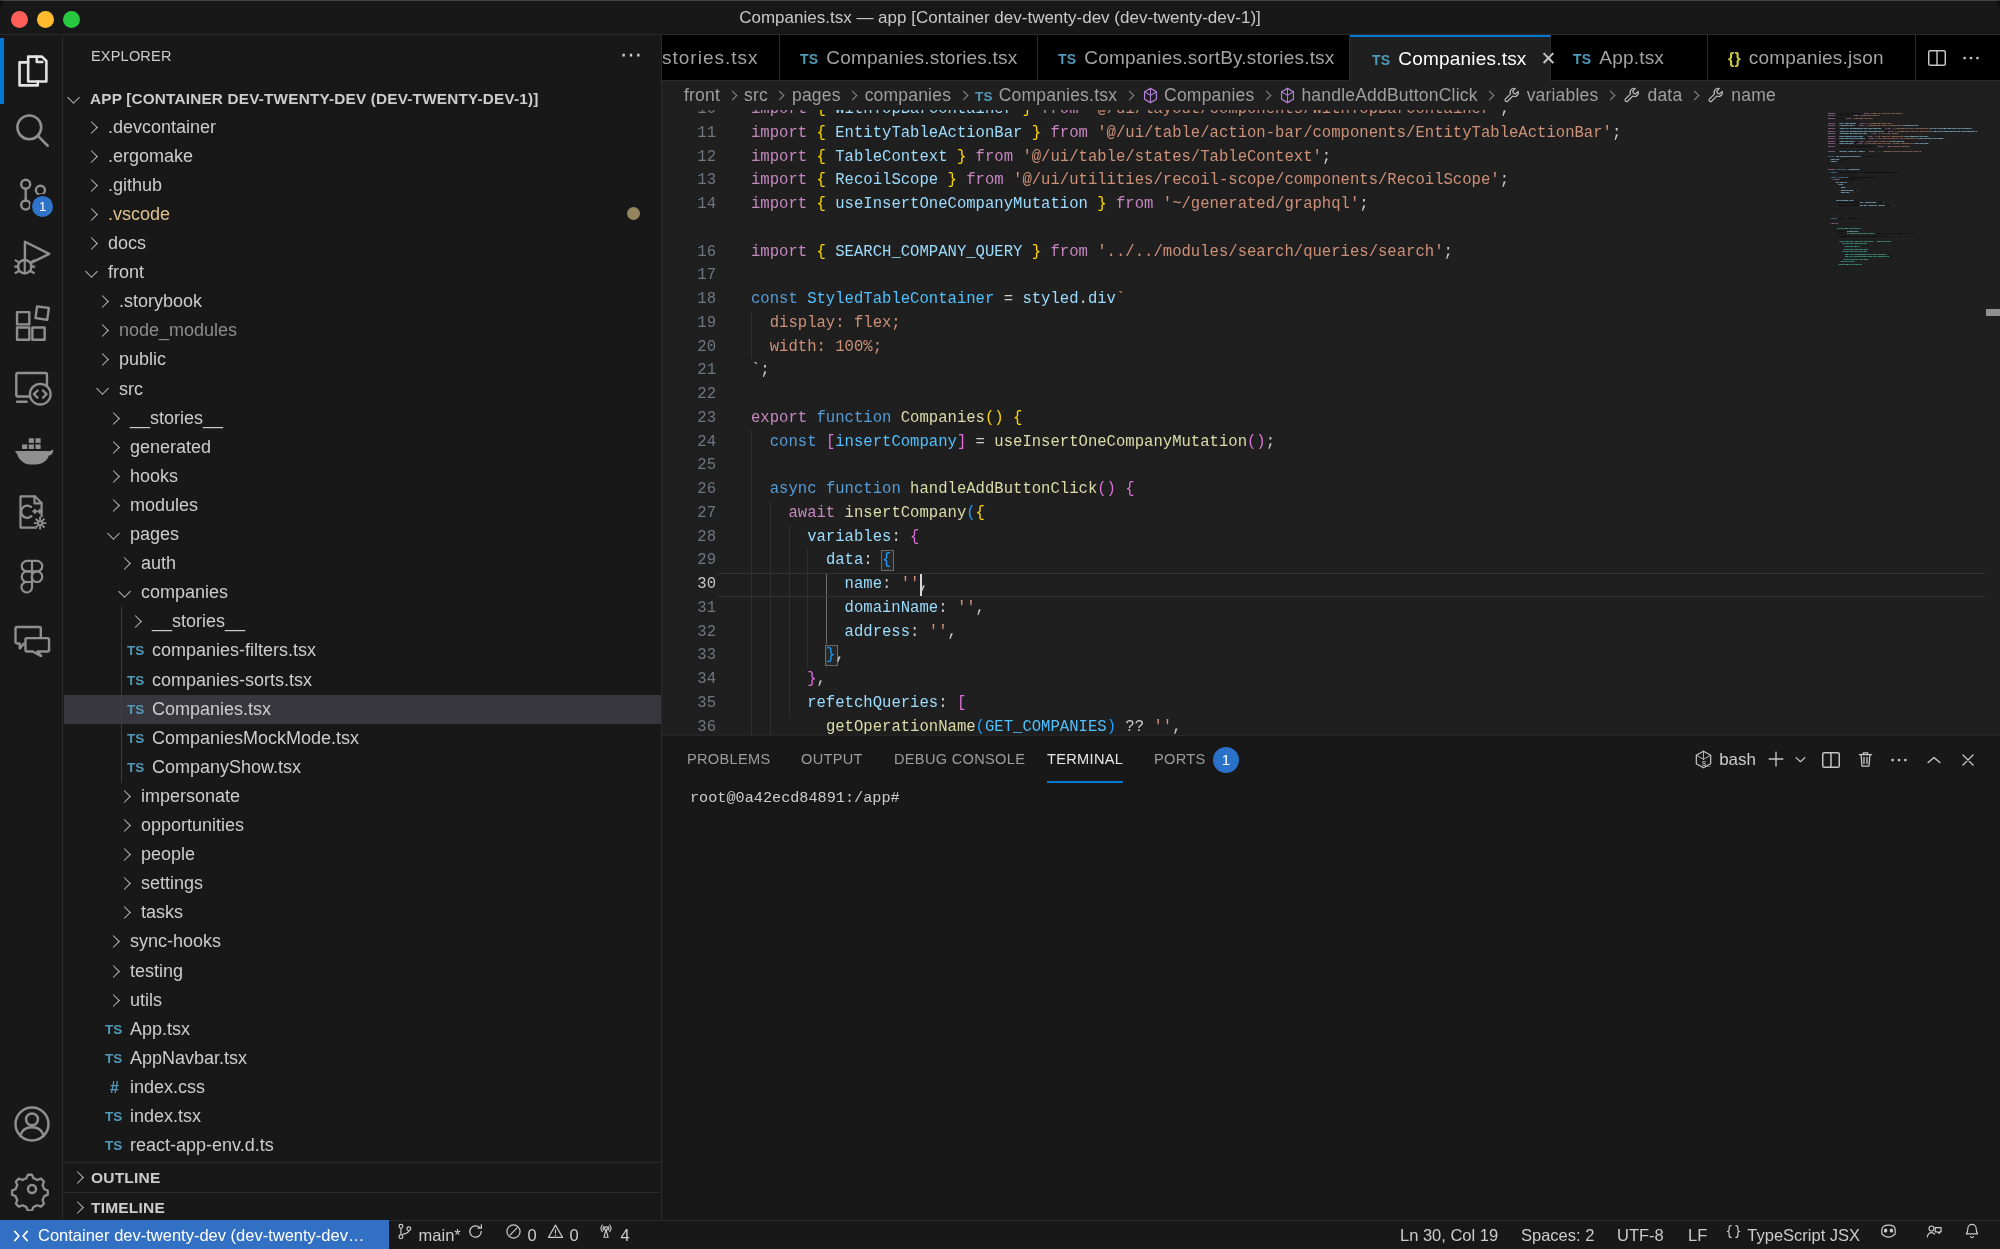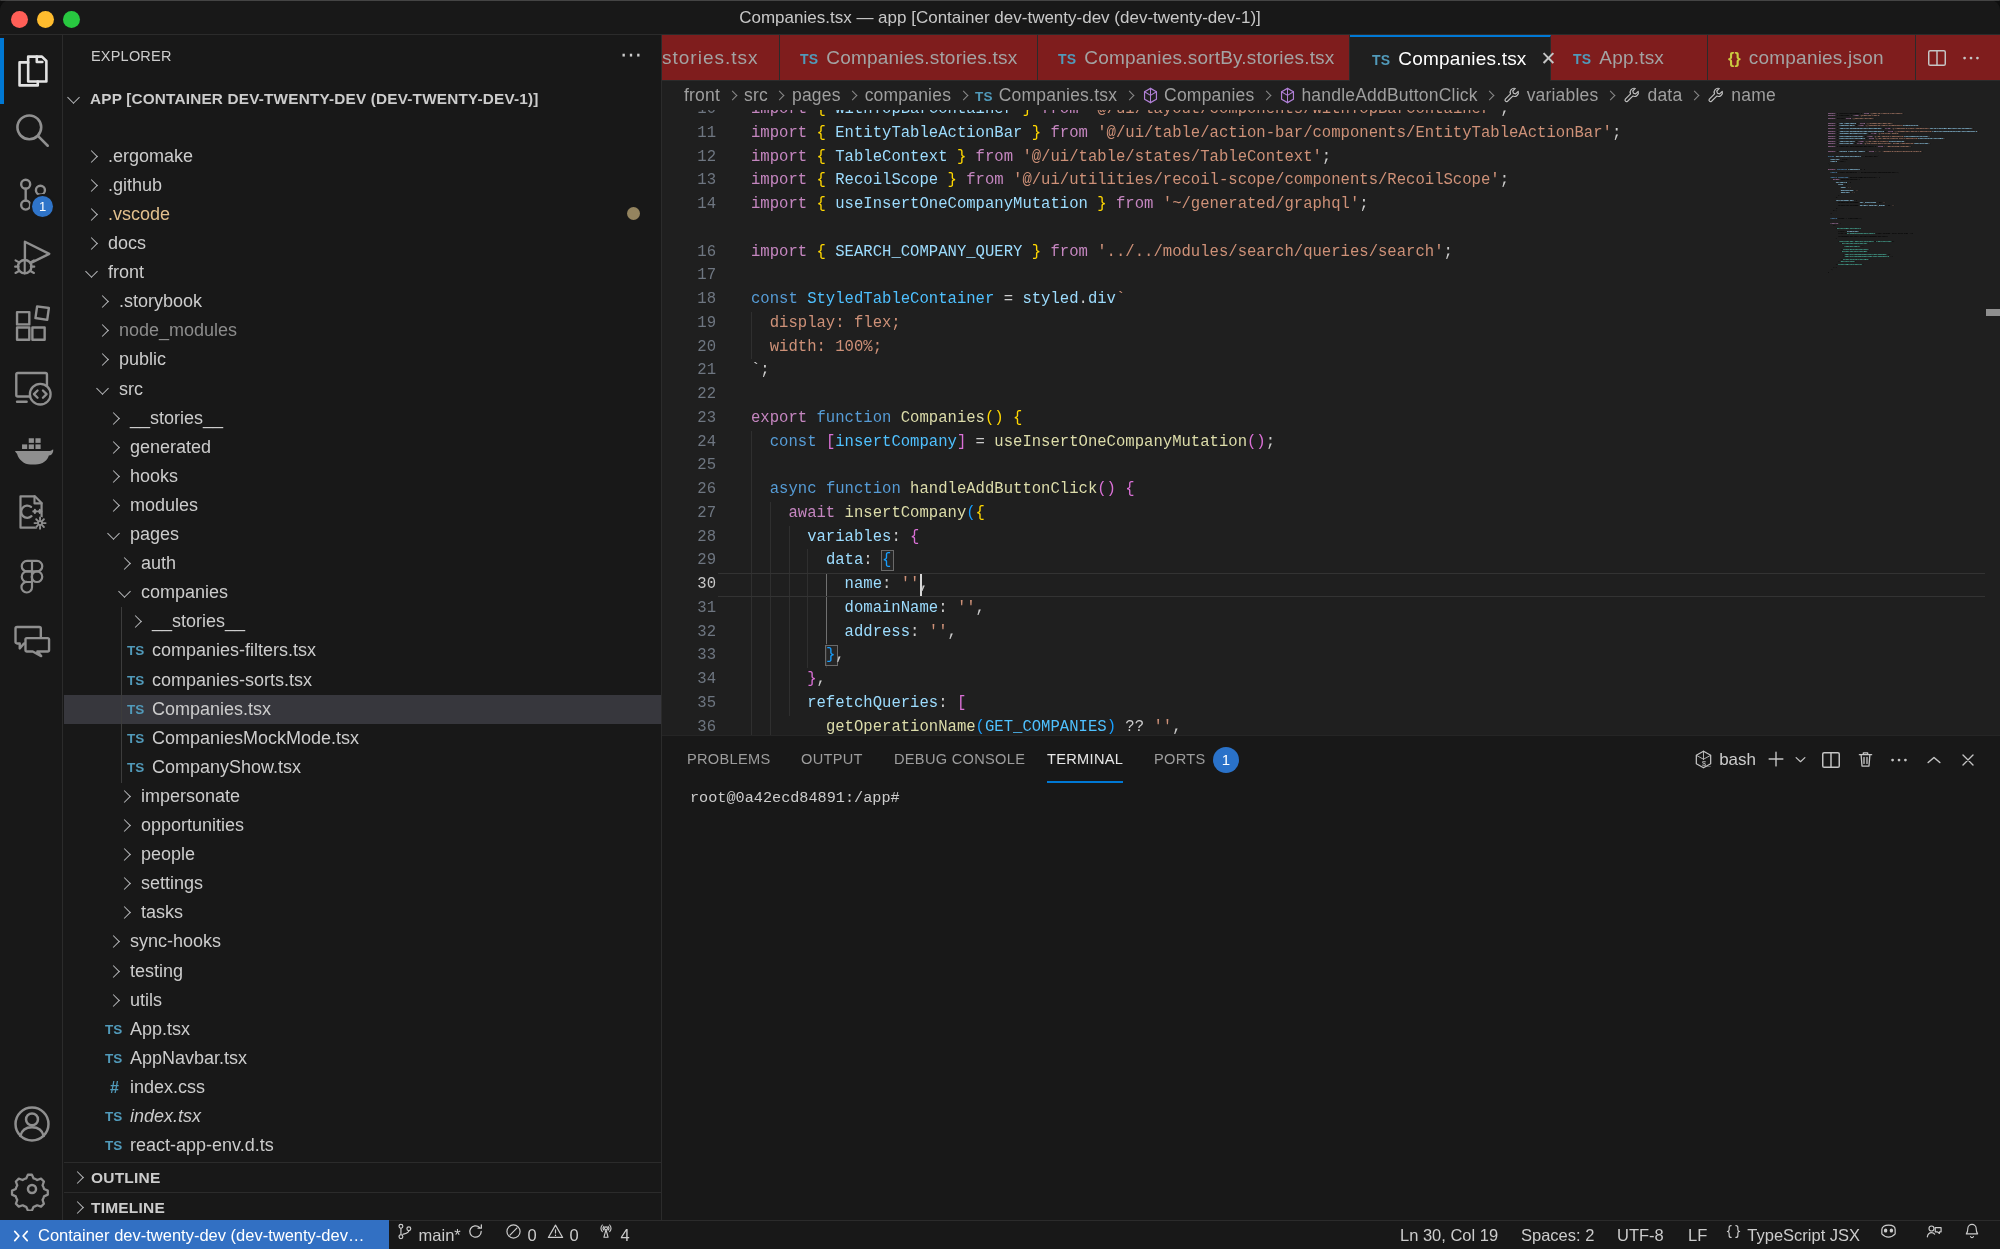--- a/index.html
+++ b/index.html
@@ -25,21 +25,21 @@
 .chev.r{transform:rotate(45deg);}
 .chev.d{transform:rotate(135deg);top:9px;}
 .fbadge{position:absolute;top:0;font-weight:700;font-size:13.5px;color:#519aba;letter-spacing:0;}
 .modified{color:#e2c08d;}
 .dimmed{color:#8c8c8c;}
 .secthead{position:absolute;left:0;width:598px;height:29px;line-height:29px;border-top:1px solid #2b2b2b;font-weight:700;color:#cccccc;font-size:15.5px;letter-spacing:.2px;}
 #treeguide{position:absolute;left:57px;top:572px;width:1px;height:176px;background:#3c3c3c;}
 #vscdot{position:absolute;left:563px;top:172px;width:13px;height:13px;border-radius:50%;background:#94845f;}
 
 #editor{position:absolute;left:662px;top:35px;width:1338px;height:700px;background:#1f1f1f;overflow:hidden;}
-#tabbar{position:absolute;left:0;top:0;width:1338px;height:46px;background:#7f1d1d;border-bottom:1px solid #2b2b2b;}
+#tabbar{position:absolute;left:0;top:0;width:1338px;height:46px;background:#000000;border-bottom:1px solid #2b2b2b;}
 .tab{position:absolute;top:0;height:46px;line-height:46px;white-space:nowrap;border-right:1px solid #2b2b2b;color:#a3a3a3;font-size:19px;letter-spacing:.2px;}
 .tab .ticon{font-weight:700;font-size:14px;color:#519aba;margin-right:8px;}
 .tab .jicon{font-weight:700;font-size:16px;color:#cbcb41;margin-right:8px;}
 #tabactive{background:#1f1f1f;color:#ffffff;border-top:2.5px solid #0078d4;line-height:43.5px;}
 .tclose{font-size:19px;color:#c5c5c5;margin-left:14px;font-weight:400;}
 #tabacts{position:absolute;right:0;top:0;height:46px;color:#c5c5c5;}
 
 #crumbs{position:absolute;left:0;top:46px;width:1338px;height:29px;background:#1f1f1f;color:#9f9f9f;font-size:17.5px;letter-spacing:.2px;line-height:29px;white-space:nowrap;z-index:5;}
 .csep{display:inline-block;width:7px;height:7px;border-top:1.5px solid #8a8a8a;border-right:1.5px solid #8a8a8a;transform:rotate(45deg);margin:0 8.5px 2px 8.5px;}
 .cts{font-weight:700;font-size:13.5px;color:#519aba;}
@@ -165,20 +165,24 @@
  <div id="scmbadge">1</div>
 </div>
 
 <div id="sidebar">
  <div id="sbhead">EXPLORER</div>
  <div id="sbdots">⋯</div>
  <div class="trow" style="top:48.5px">
         <span class="chev d" style="left:5px"></span>
         <span class="tname" style="left:26px;font-weight:700;font-size:15.3px;letter-spacing:.2px;">APP [CONTAINER DEV-TWENTY-DEV (DEV-TWENTY-DEV-1)]</span>
       </div>
+<div class="trow" style="top:77.6px">
+        <span class="chev r" style="left:23px"></span>
+        <span class="tname" style="left:44px;">.devcontainer</span>
+      </div>
 <div class="trow" style="top:106.7px">
         <span class="chev r" style="left:23px"></span>
         <span class="tname" style="left:44px;">.ergomake</span>
       </div>
 <div class="trow" style="top:135.8px">
         <span class="chev r" style="left:23px"></span>
         <span class="tname" style="left:44px;">.github</span>
       </div>
 <div class="trow" style="top:164.9px">
         <span class="chev r" style="left:23px"></span>
@@ -299,21 +303,21 @@
 <div class="trow" style="top:1008.8px">
         <span class="fbadge" style="left:41px">TS</span>
         <span class="tname" style="left:66px;">AppNavbar.tsx</span>
       </div>
 <div class="trow" style="top:1037.9px">
         <span class="fbadge" style="left:46px;font-size:16px">#</span>
         <span class="tname" style="left:66px;">index.css</span>
       </div>
 <div class="trow" style="top:1067.0px">
         <span class="fbadge" style="left:41px">TS</span>
-        <span class="tname" style="left:66px;font-style:italic;">index.tsx</span>
+        <span class="tname" style="left:66px;">index.tsx</span>
       </div>
 <div class="trow" style="top:1096.1px">
         <span class="fbadge" style="left:41px">TS</span>
         <span class="tname" style="left:66px;">react-app-env.d.ts</span>
       </div>
  <div id="treeguide"></div>
  <div id="vscdot"></div>
  <div class="secthead" style="top:1127px">
         <span class="chev r" style="left:9px"></span>
         <span style="position:absolute;left:27px">OUTLINE</span>

